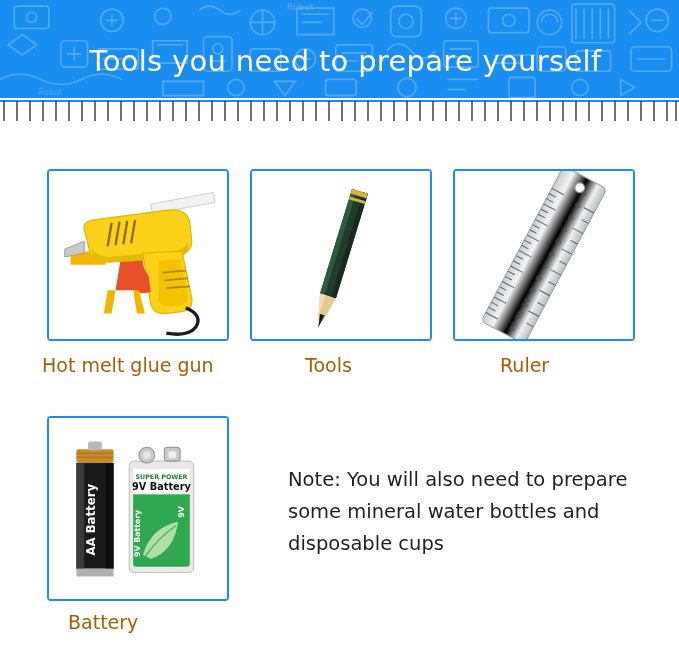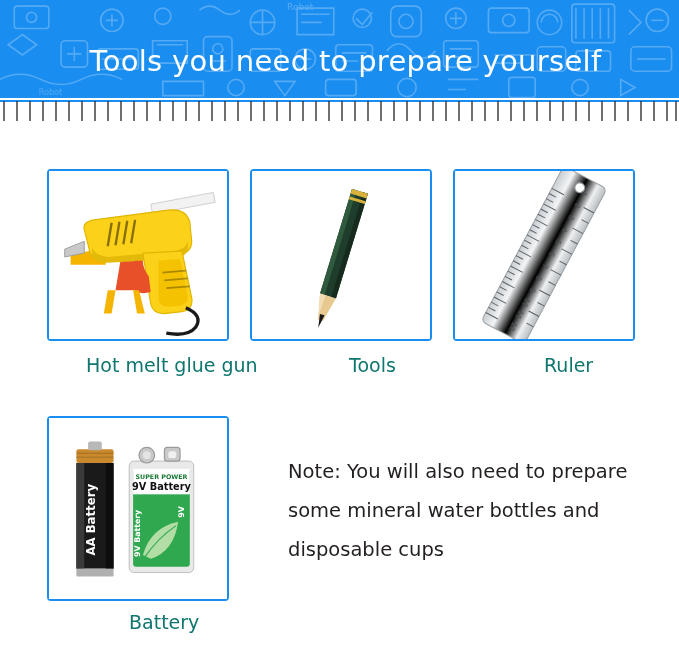--- a/index.html
+++ b/index.html
@@ -73,44 +73,43 @@
 
   .card {
     position: absolute;
     border: 2px solid #1a8df0;
     border-radius: 4px;
     background: #ffffff;
     box-sizing: border-box;
   }
   .caption {
     position: absolute;
-    color: #0f766e;
+    color: #a16207;
     font-size: 19px;
     font-family: "DejaVu Sans", sans-serif;
     white-space: nowrap;
-    margin-left: 44px;
   }
 
   #card-glue   { left: 47px;  top: 35px;  width: 182px; height: 172px; }
   #cap-glue    { left: 42px;  top: 220px; }
   #card-pens   { left: 250px; top: 35px;  width: 182px; height: 172px; }
   #cap-pens    { left: 305px; top: 220px; }
   #card-ruler  { left: 453px; top: 35px;  width: 182px; height: 172px; }
   #cap-ruler   { left: 500px; top: 220px; }
   #card-batt   { left: 47px;  top: 282px; width: 182px; height: 185px; }
-  #cap-batt    { left: 85px;  top: 477px; }
+  #cap-batt    { left: 68px;  top: 477px; }
 
   .note {
     position: absolute;
     left: 288px;
-    top: 318px;
+    top: 330px;
     width: 340px;
     color: #231f20;
     font-size: 19.5px;
-    line-height: 39px;
+    line-height: 32px;
     font-family: "DejaVu Sans", sans-serif;
   }
 
   .fill { width: 100%; height: 100%; display: block; }
 </style>
 </head>
 <body>
 
 <div class="header">
 

